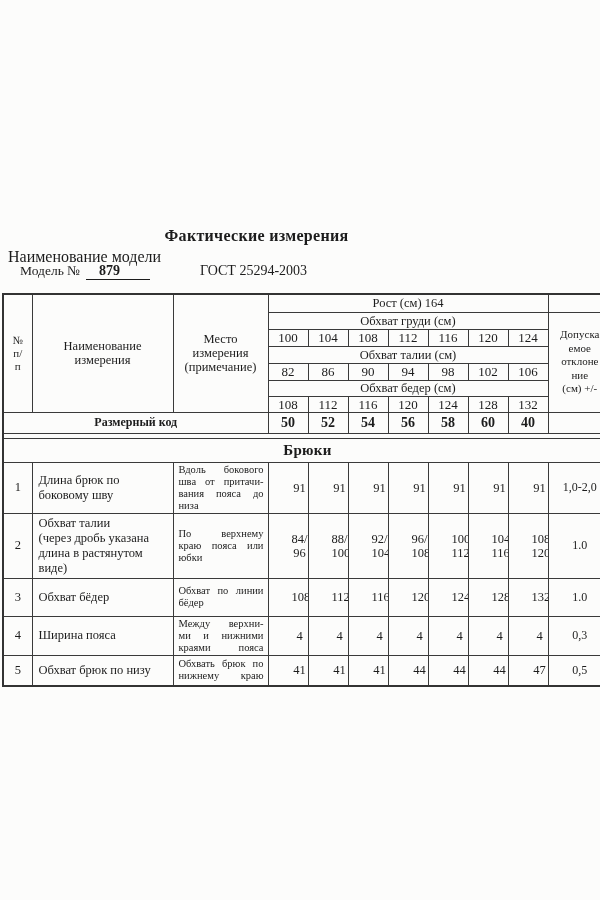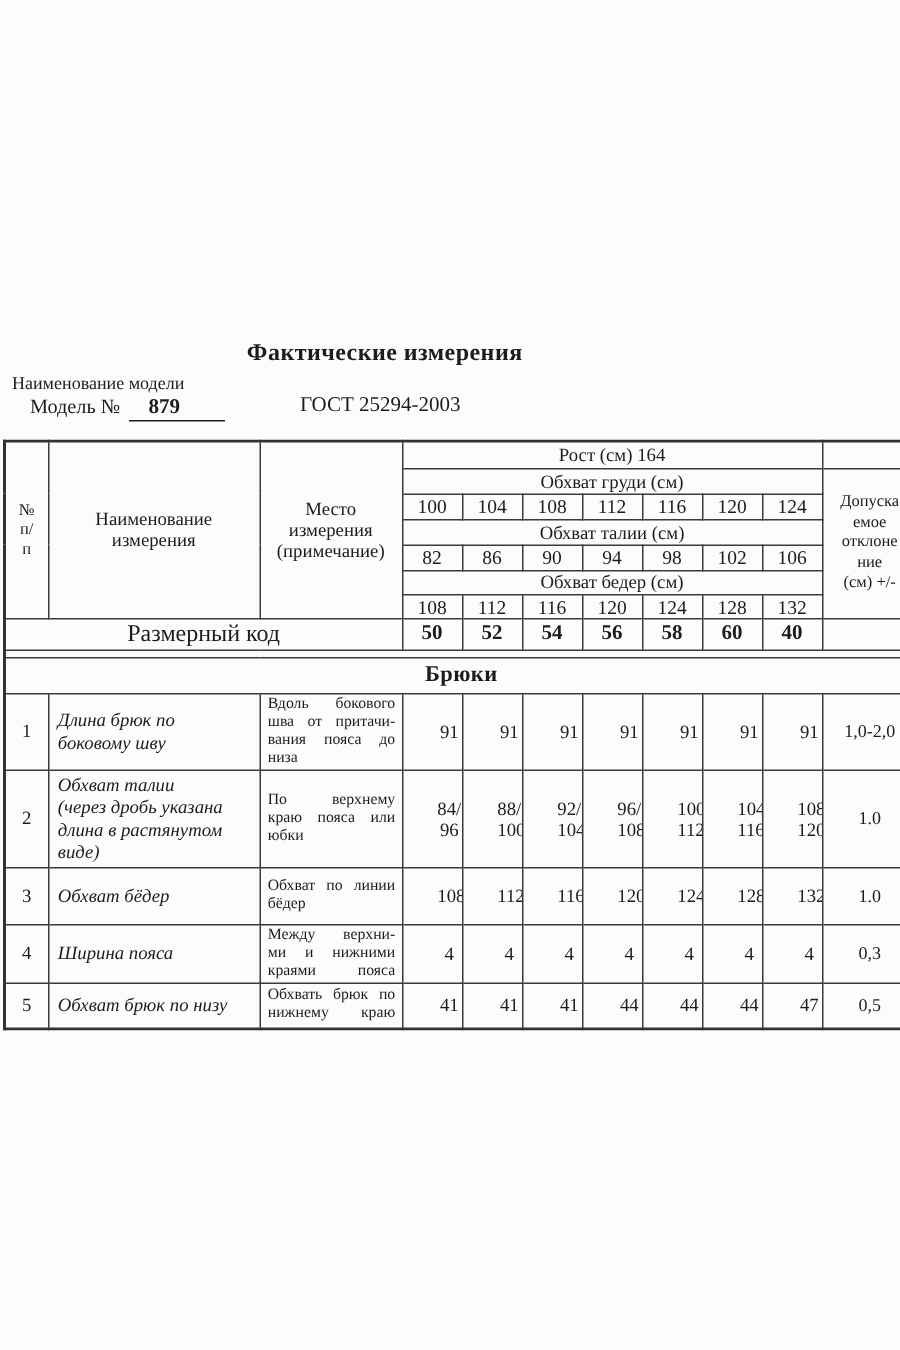--- a/index.html
+++ b/index.html
@@ -8,21 +8,21 @@
     position:relative;
     background:#fcfcfb;
     color:#1c1c1c;
     font-family:"Liberation Serif","DejaVu Serif",serif;
     overflow:hidden;
   }
   .doc-title {
     position:absolute; top:227px; left:0; width:513px;
     text-align:center; font-size:16px; font-weight:bold; letter-spacing:.3px;
   }
-  .model-name-line { position:absolute; top:248px; left:8px; font-size:12px; }
+  .model-name-line { position:absolute; top:248px; left:8px; font-size:16px; }
   .model-no-line   { position:absolute; top:263px; left:20px; font-size:13.5px; }
   .model-underline {
     display:inline-block; min-width:64px; margin-left:6px; padding-left:13px;
     border-bottom:1.5px solid #1c1c1c; font-weight:bold; font-size:14px;
   }
   .gost { position:absolute; top:263px; left:200px; font-size:14px; }
 
   .table-wrap { position:absolute; top:293px; left:2px; width:598px; overflow:hidden; }
   table { border-collapse:collapse; table-layout:fixed; width:609px; border:2px solid #333; }
   td {
@@ -32,25 +32,25 @@
   tr.r1{height:18px} tr.r2{height:17px} tr.r3{height:17px} tr.r4{height:17px}
   tr.r5{height:17px} tr.r6{height:16px} tr.r7{height:16px} tr.r8{height:21px}
   tr.rgap{height:5px} tr.rsec{height:24px}
   tr.d1{height:49px} tr.d2{height:60px} tr.d3{height:38px} tr.d4{height:32px} tr.d5{height:31px}
 
   td.hnum  { font-size:11px; line-height:13px; }
   td.hdr   { font-size:12.5px; line-height:14px; }
   td.htol  { font-size:11px; line-height:13.5px; }
   td.sizev { font-size:13px; }
   td.code  { font-size:14px; font-weight:bold; }
-  td.rzk   { font-size:16px; font-weight:normal;margin-top:22px; }
+  td.rzk   { font-size:12px; font-weight:bold;margin-top:22px; }
   td.sect  { font-size:15px; font-weight:bold; letter-spacing:.3px; }
   td.numc  { font-size:12.5px; }
   td.name-cell {
-    text-align:left; padding:2px 4px 2px 6px; font-size:12.5px; line-height:15px;font-style:italic;
+    text-align:left; padding:2px 4px 2px 6px; font-size:12.5px; line-height:15px;
   }
   td.place-cell {
     text-align:justify; text-align-last:justify;
     padding:1px 4px 1px 5px; font-size:10.5px; line-height:12px;
   }
   td.valc { font-size:12.5px; line-height:14px;padding-left:23px; }
   td.tolc { font-size:12px; }
 </style>
 </head>
 <body>

